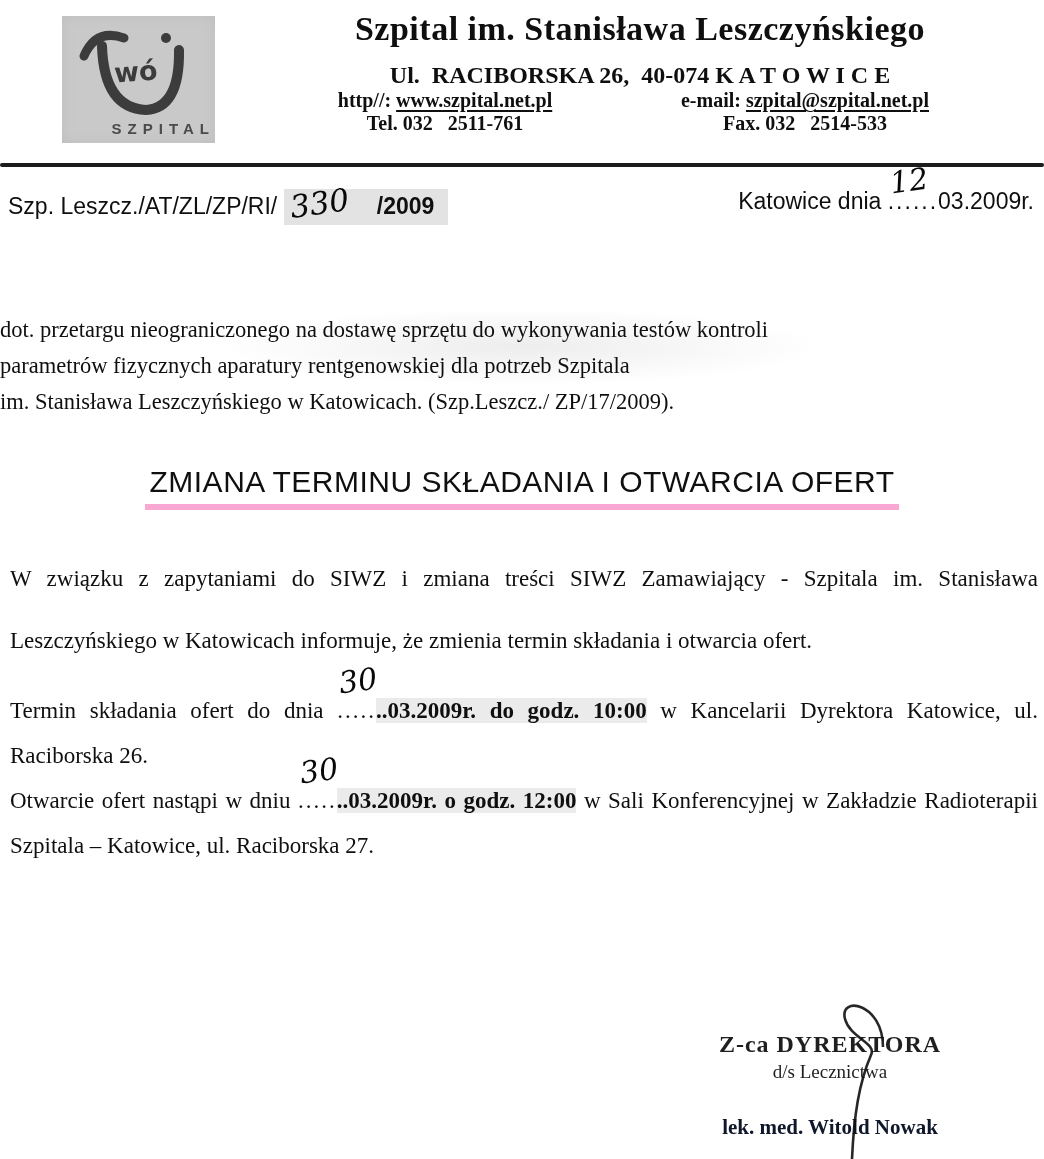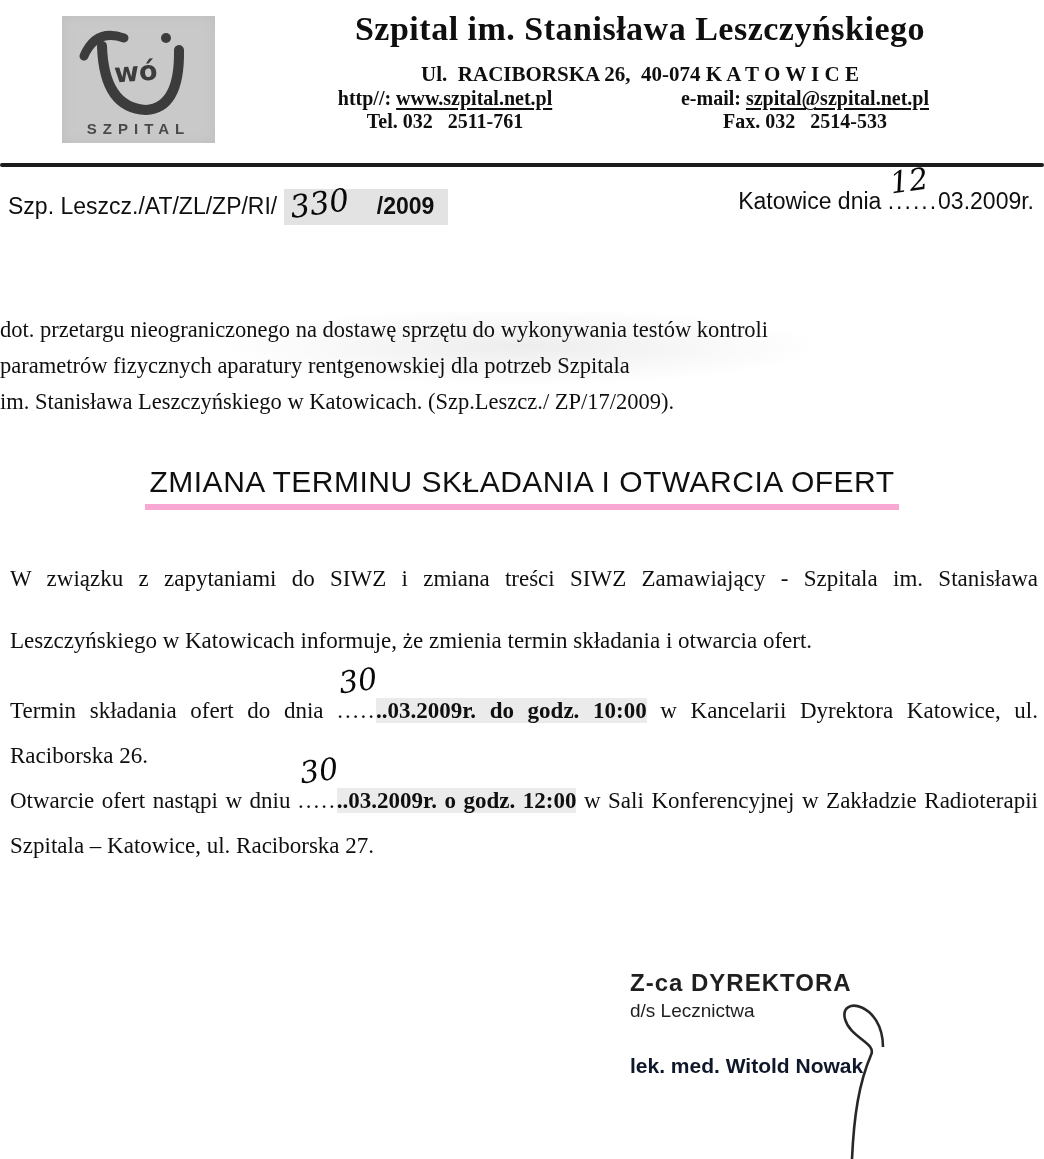--- a/index.html
+++ b/index.html
@@ -18,28 +18,28 @@
     box-shadow:inset 0 0 12px #bdbdbd;
   }
   .logo svg{position:absolute;left:0;top:0;}
   .logo-script{
     position:absolute;left:52px;top:40px;
     font-family:"DejaVu Sans",sans-serif;font-weight:bold;font-size:27px;color:#3c3c3c;
     transform:rotate(-4deg);
   }
   .logo-word{
     position:absolute;left:0;right:0;bottom:6px;
-    text-align:center;
+    text-align:right;
     font-family:"Liberation Sans",sans-serif;font-weight:bold;
     font-size:15px;letter-spacing:6px;color:#4a4a4a;
   }
   
   .header-text{position:absolute;left:280px;top:0;width:720px;text-align:center;}
   .h-title{margin-top:10px;font-size:34px;font-weight:bold;letter-spacing:0.5px;}
-  .h-address{margin-top:14px;font-size:21px;font-weight:bold;white-space:pre;}
+  .h-address{margin-top:14px;font-size:24px;font-weight:bold;white-space:pre;}
   .h-row{display:flex;margin-top:0;}
   .h-col1{width:330px;text-align:center;}
   .h-col2{width:390px;text-align:center;}
   .h-contact{font-size:20px;font-weight:bold;white-space:pre;}
   .h-link{text-decoration:underline;text-decoration-thickness:2px;text-underline-offset:3px;}
   .rule{position:absolute;left:0;top:163px;width:1044px;height:4px;background:#1c1c1c;border-radius:2px;}
   
   .ref-row{position:absolute;left:0;top:188px;width:1044px;font-family:"Liberation Sans",sans-serif;font-size:23px;}
   .ref-left{position:absolute;left:8px;top:0;white-space:nowrap;}
   .ref-hl{background:#e3e3e3;padding:4px 14px 6px 6px;}
@@ -69,22 +69,22 @@
   }
   
   .body-block{position:absolute;left:10px;top:548px;width:1028px;font-size:23px;}
   .p-intro{margin:0 0 16px 0;line-height:62px;text-align:justify;}
   .p-body{margin:14px 0 0 0;line-height:45px;text-align:justify;}
   .p-body2{margin:0;line-height:45px;text-align:justify;}
   .b{font-weight:bold;}
   .haze{background:#ebebeb;}
   
   .signature{
-    position:absolute;left:630px;top:969px;width:400px;
-    font-family:Liberation Sans, sans-serif;color:#1f1f1f;
+    position:absolute;left:630px;top:1031px;width:400px;text-align:center;
+    font-family:Liberation Serif, serif;color:#1f1f1f;
   }
   .sig-l1{font-size:24px;font-weight:bold;letter-spacing:1px;}
   .sig-l2{font-size:19px;margin-top:3px;}
   .sig-l3{font-size:21px;font-weight:bold;margin-top:32px;color:#0f172a;}
   .pen{position:absolute;left:755px;top:995px;}
 </style>
 </head>
 <body>
 
 <div class="page">

